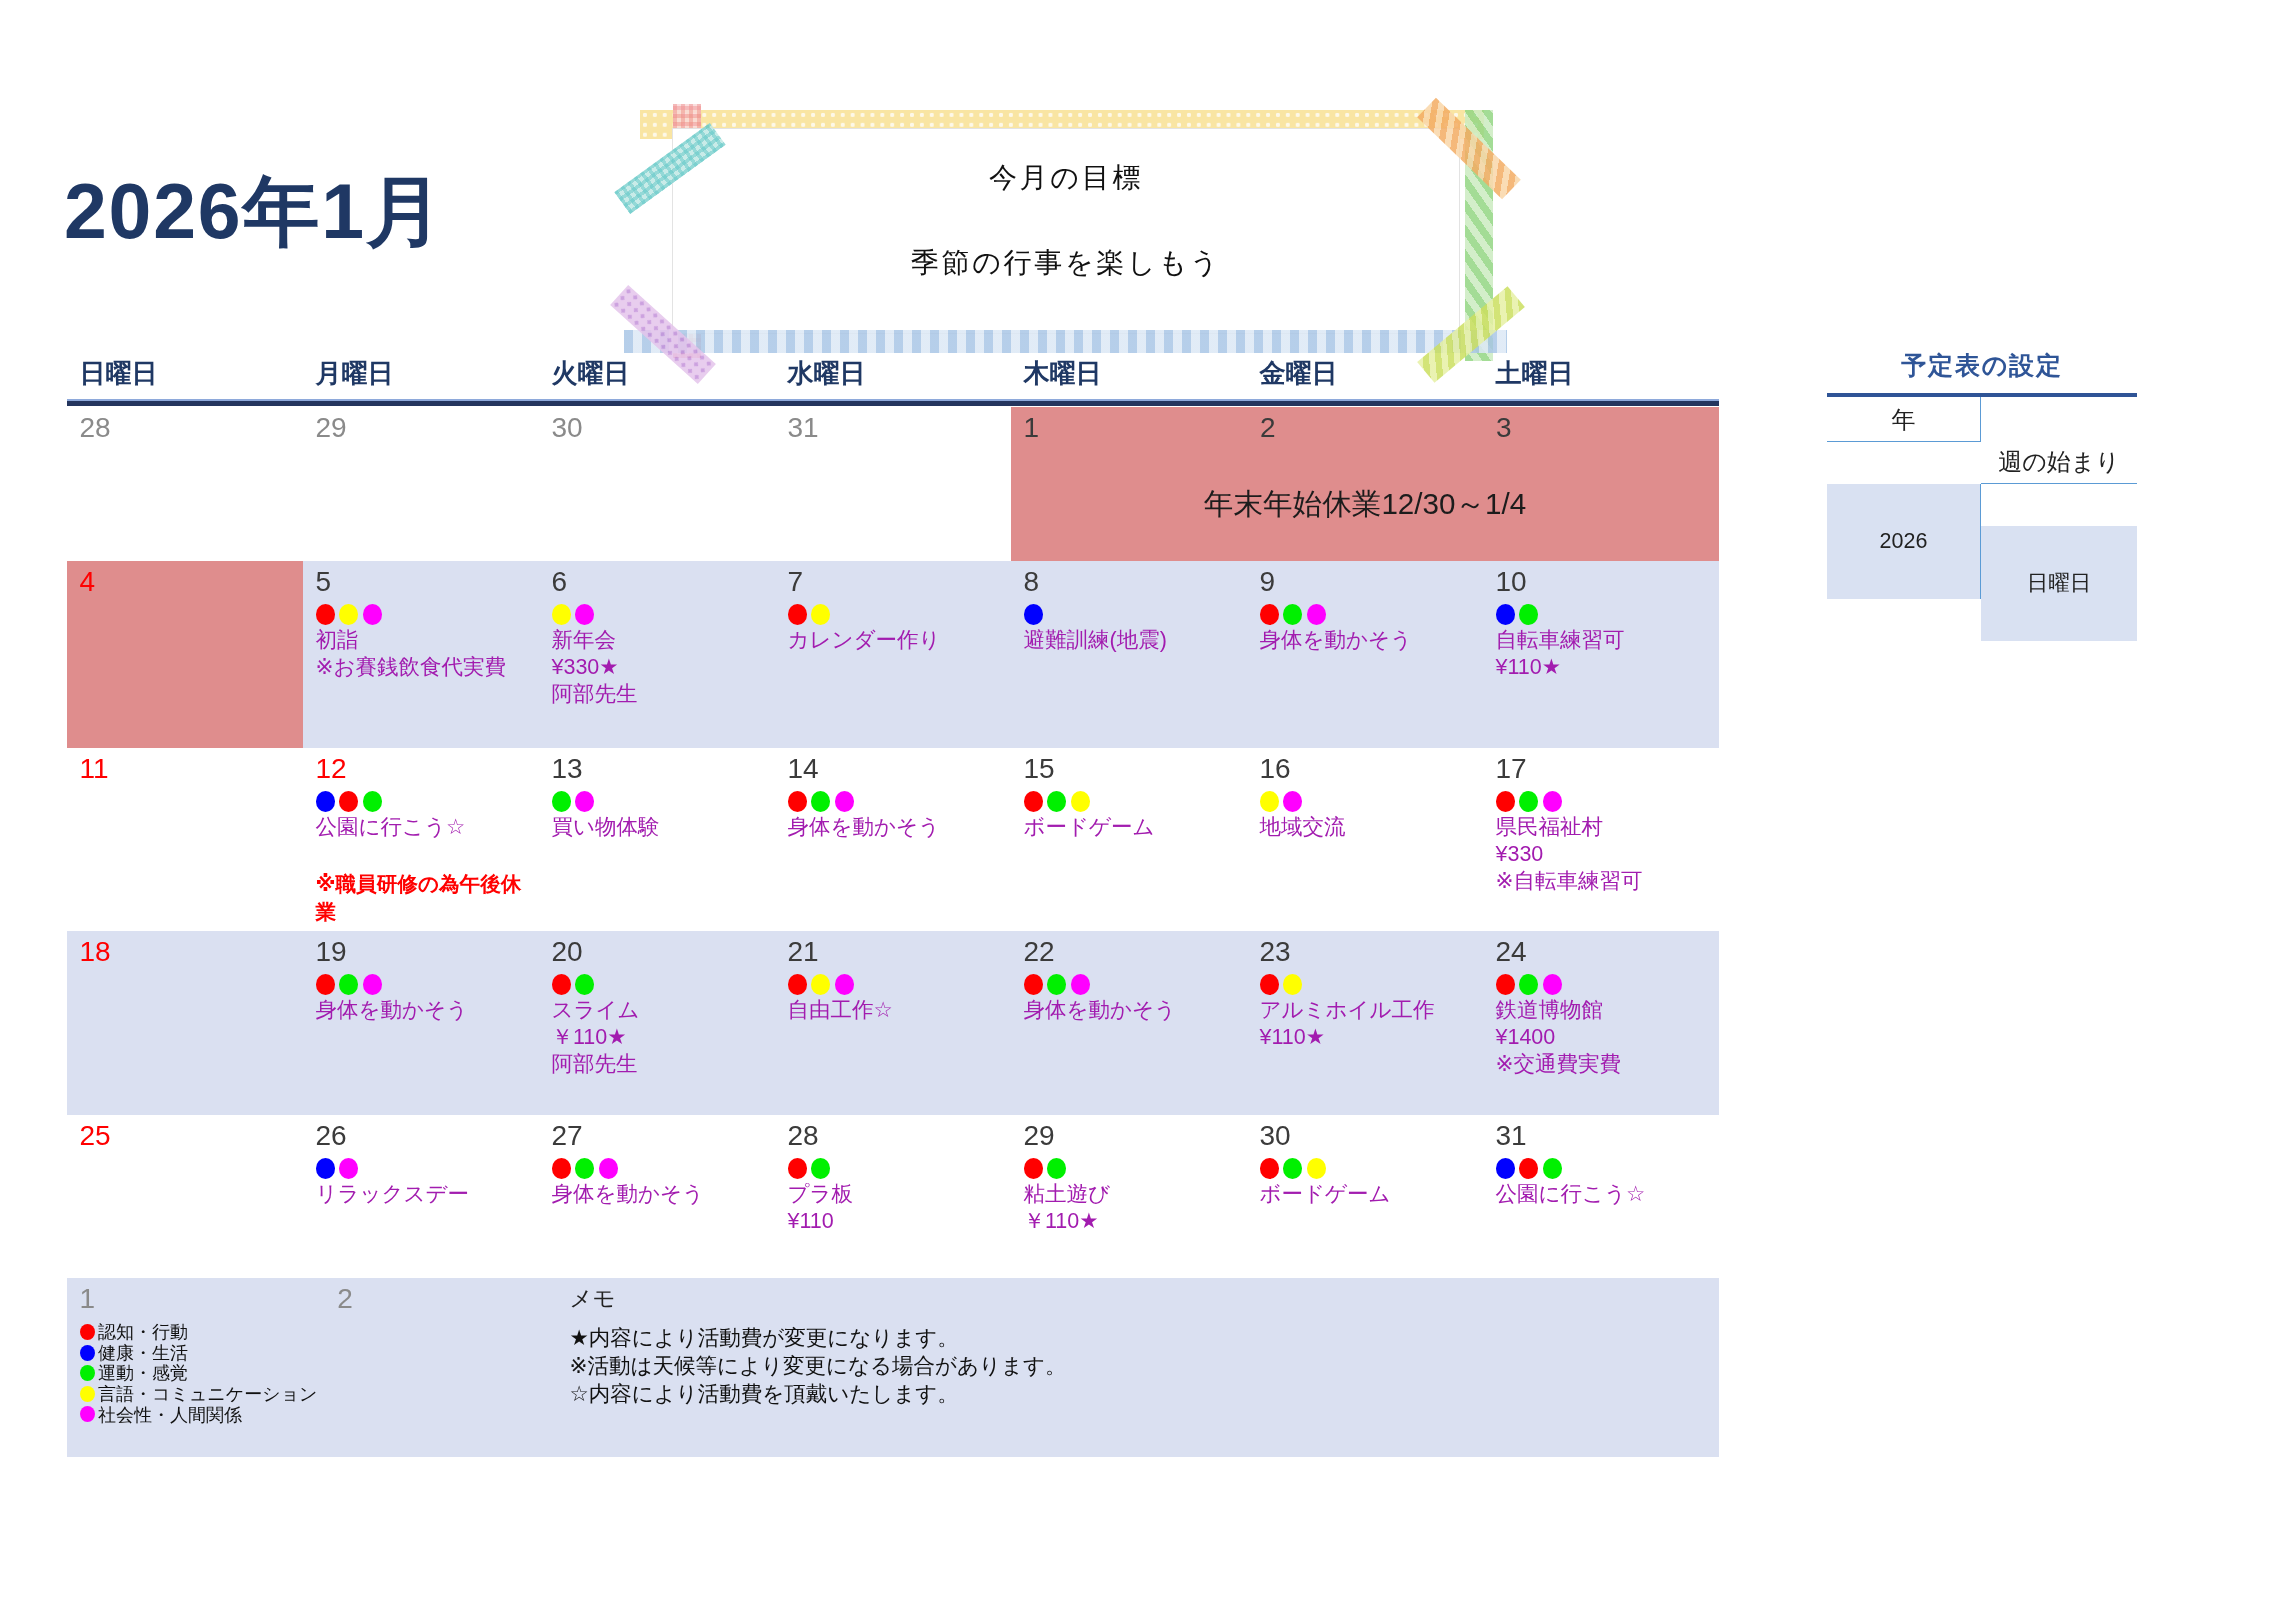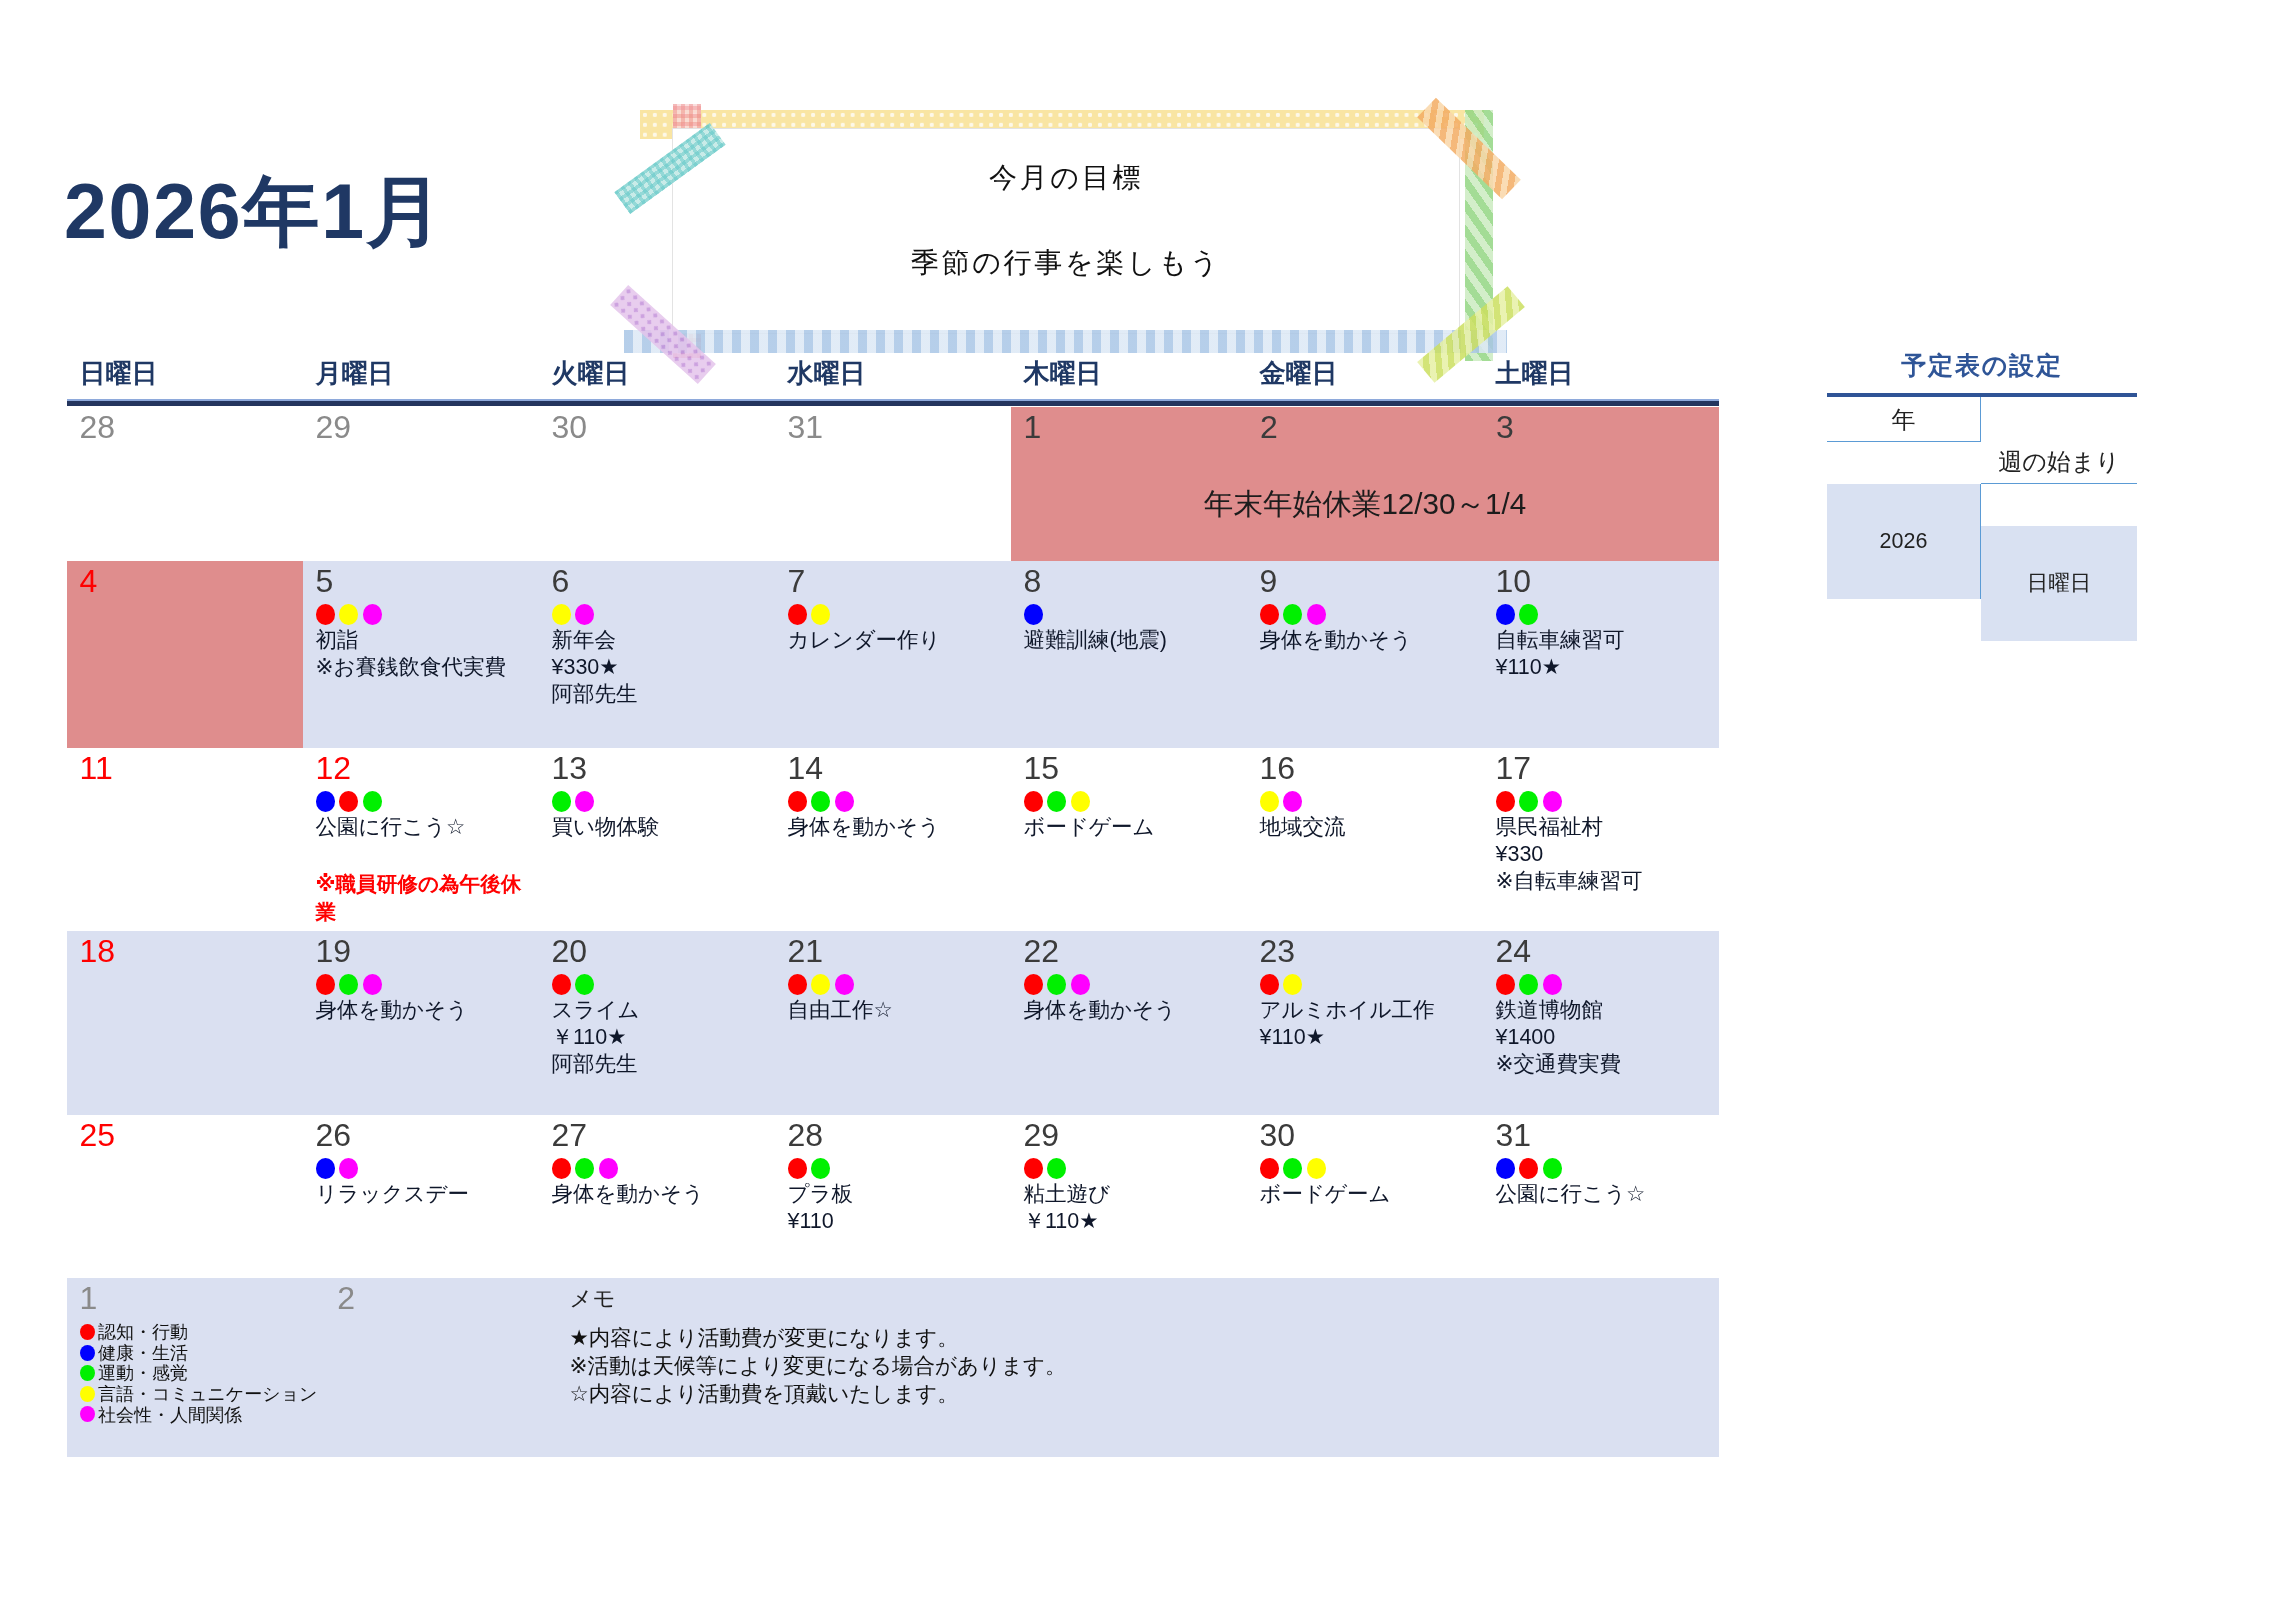--- a/index.html
+++ b/index.html
@@ -42,25 +42,25 @@
   #header-rule{position:absolute;left:67px;top:399px;width:1652px;height:7.2px;
     background:linear-gradient(to bottom,#8EA9DB 0 1.8px,#24355E 1.8px 100%);}
 
   
   #calendar-rows{position:absolute;left:67px;top:407px;width:1652px;}
   .cal-row{display:grid;grid-template-columns:repeat(7,1fr);}
   .r0{height:154px;} .r1{height:187px;} .r2{height:183px;} .r3{height:184px;} .r4{height:162px;}
   .bg-blue{background:#DAE0F1;} .bg-white{background:#fff;}
   .cal-cell{position:relative;padding:6.3px 7.2px 0 12.5px;box-sizing:border-box;}
   .cell-red{background:#DF8D8D;}
-  .date{font-size:32px;line-height:29px;}
+  .date{font-size:28px;line-height:29px;}
   .date.normal{color:#3b3b3b;} .date.gray{color:#8a8a8a;} .date.red{color:#FF0000;}
   .dots{margin-top:8px;height:22.4px;}
   .dot{display:inline-block;width:19px;height:20.6px;border-radius:50%;margin-right:4.5px;vertical-align:top;}
-  .line{font-size:21.5px;line-height:27px;color:#0f172a;}
+  .line{font-size:21.5px;line-height:27px;color:#a21caf;}
   .note{margin-top:29px;font-size:20.6px;font-weight:bold;color:#FF0000;}
   .holiday-block{background:#DF8D8D;position:relative;padding:0;}
   .holiday-block .date{position:absolute;top:6.3px;color:#3b3b3b;}
   .holiday-caption{position:absolute;top:77px;width:100%;text-align:center;font-size:29.6px;color:#1c1c1c;}
 
   
   #footer-row{position:absolute;left:67px;top:1278px;width:1652px;height:179px;background:#DAE0F1;
     display:grid;grid-template-columns:repeat(7,1fr);}
   .fcell{position:relative;padding:6.3px 7.2px 0 12.5px;box-sizing:border-box;}
   .fcell-memo{grid-column:3 / 8;}

